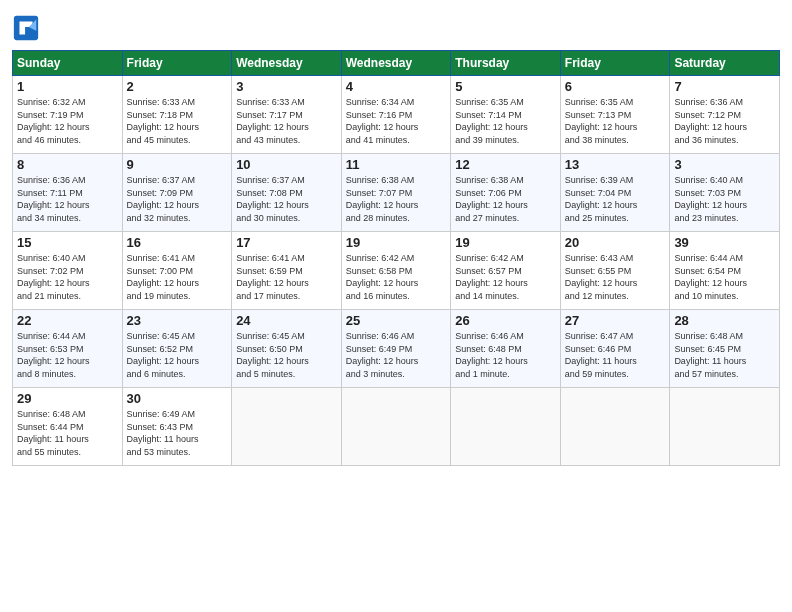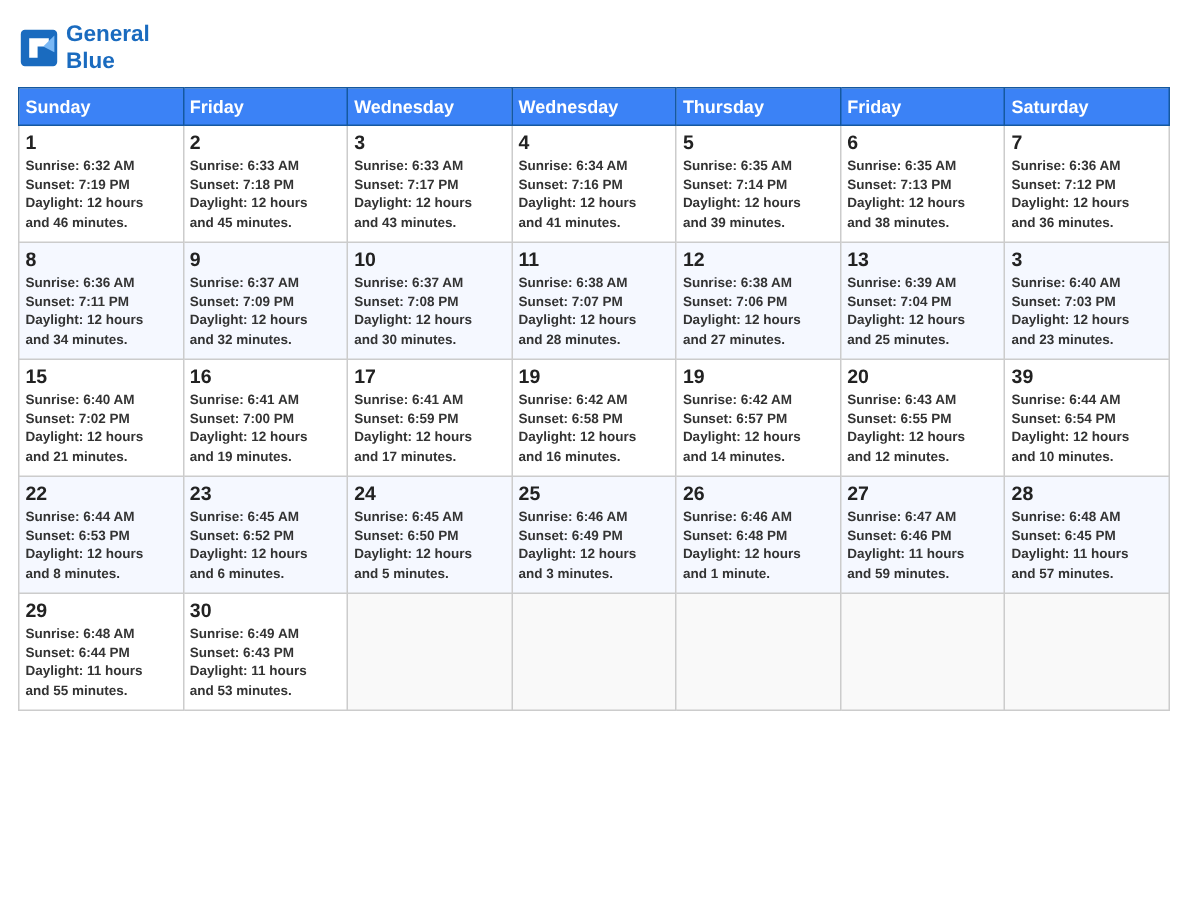--- a/index.html
+++ b/index.html
@@ -51,21 +51,21 @@
     .location-title {
       font-size: 15px;
       color: #555;
     }
     table {
       width: 100%;
       border-collapse: collapse;
       table-layout: fixed;
     }
     thead tr th {
-      background: #3b82f6;
+      background: #15803d;
       color: #fff;
       font-size: 12px;
       font-weight: bold;
       padding: 5px 4px;
       text-align: left;
       border: 1px solid #1558a0;
     }
     tbody tr td {
       vertical-align: top;
       border: 1px solid #ccc;
@@ -82,41 +82,36 @@
       font-size: 13px;
       font-weight: bold;
       color: #222;
       display: block;
       margin-bottom: 2px;
     }
     .cell-text {
       font-size: 9px;
       line-height: 1.4;
       color: #333;
-      font-weight: bold;
     }
     .empty-cell {
       background: #f9f9f9 !important;
     }
   </style>
 </head>
 <body>
 
 <div class="container">
   <div class="header">
     <div class="logo">
       <svg class="logo-icon" viewBox="0 0 30 30">
         <rect x="2" y="2" width="26" height="26" rx="3" fill="#1a6bbf"></rect>
         <polygon points="8,22 8,8 22,8 22,14 14,14 14,22" fill="white"></polygon>
         <polygon points="18,14 26,6 26,18" fill="#7ab8f5"></polygon>
       </svg>
-      <div class="logo-text">
-        <div><span>General</span></div>
-        <div><span style="color:#1a6bbf">Blue</span></div>
-      </div>
     </div>
     <div class="title-block">
       <div class="month-title"></div>
       <div class="location-title"></div>
     </div>
   </div>
 
   <table>
     <thead>
       <tr id="weekday-header">

